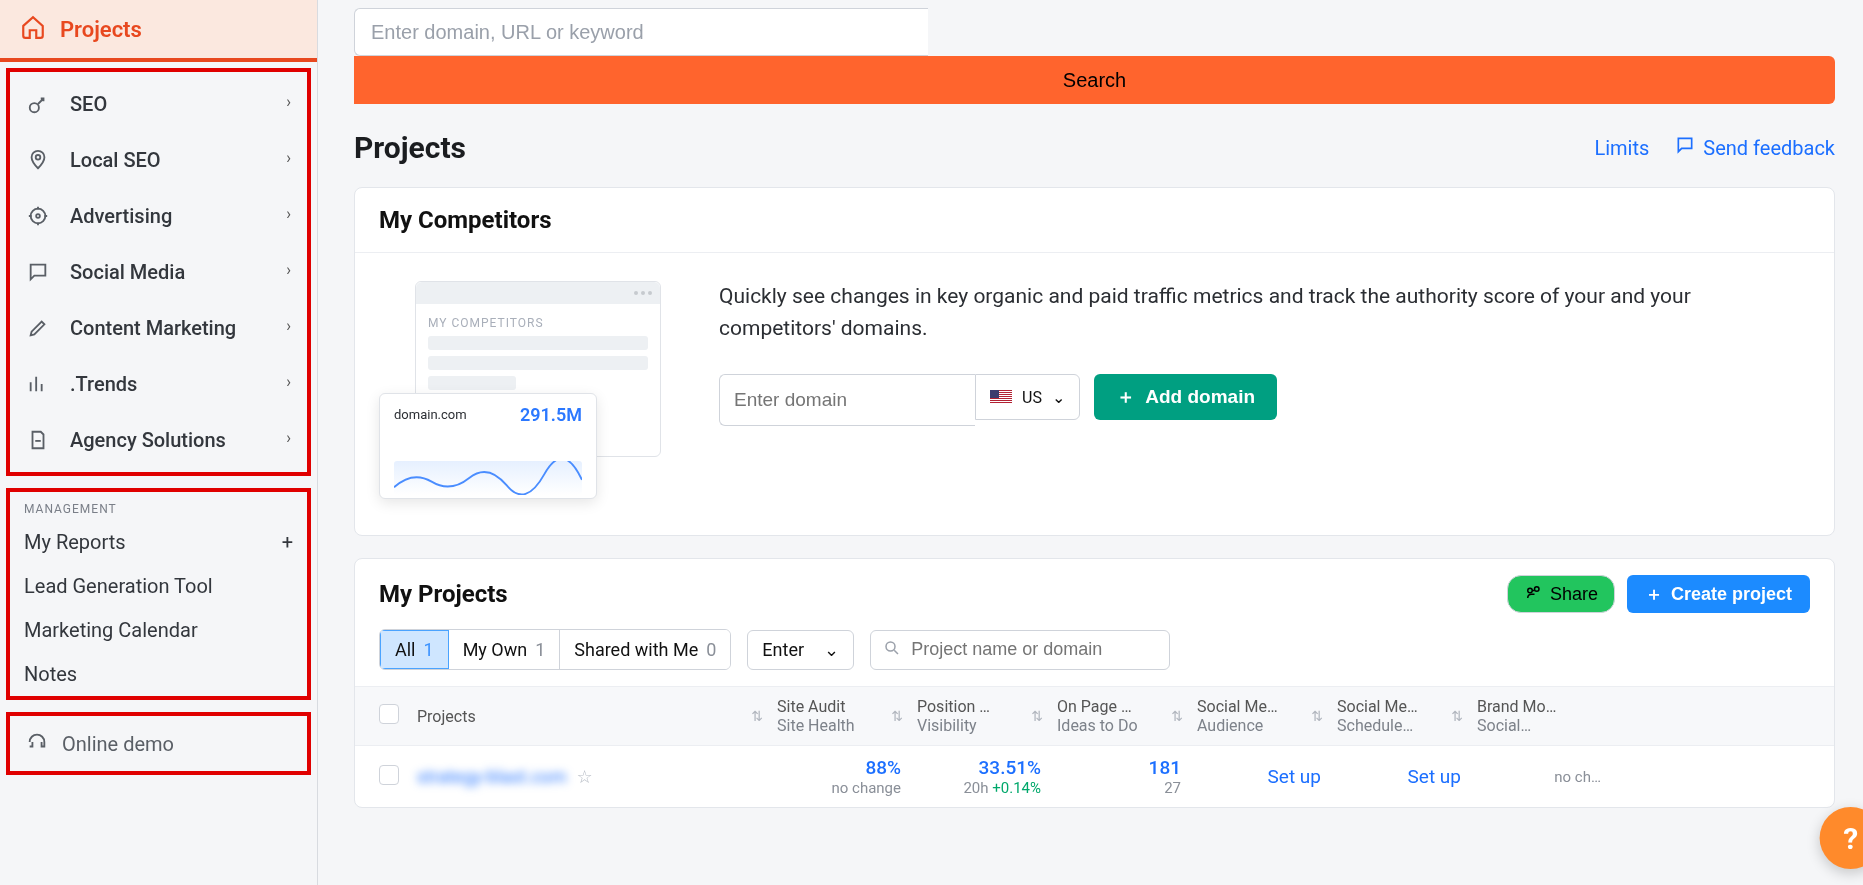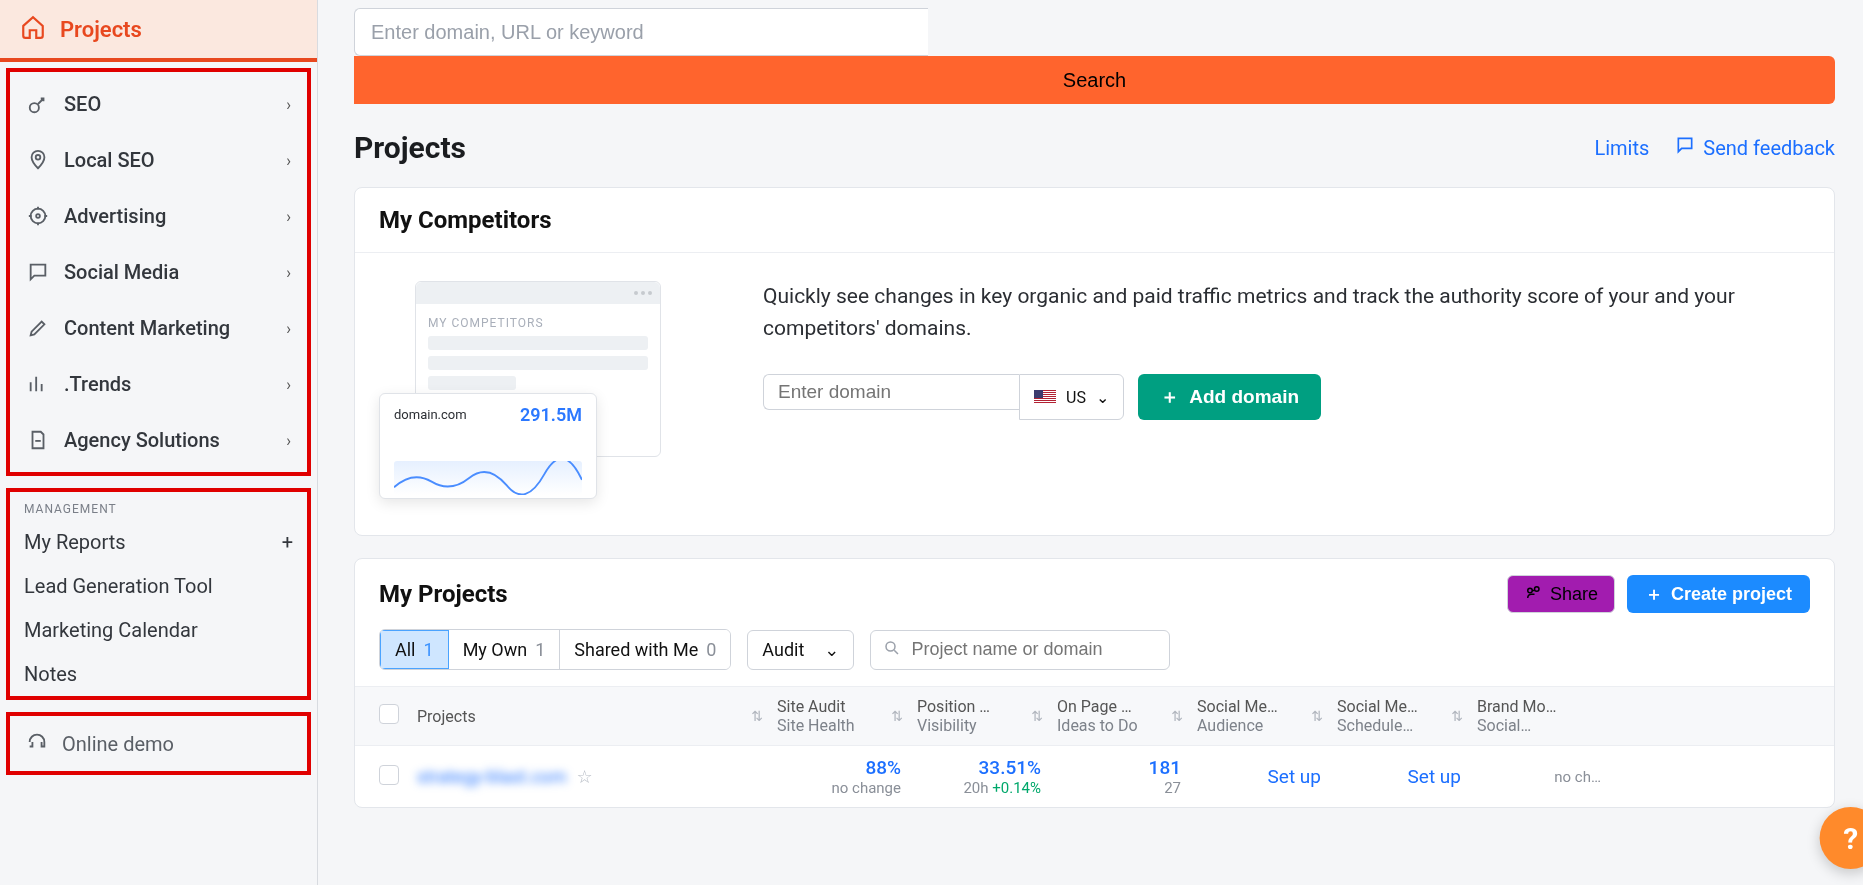--- a/index.html
+++ b/index.html
@@ -7,21 +7,21 @@
   body { display:flex; }
 
   
   .sidebar { width:318px; border-right:1px solid #d8dbe0; display:flex; flex-direction:column; }
   .side-top { background:#fbe8df; padding:14px 20px; display:flex; align-items:center; gap:14px; border-bottom:4px solid #e8481f; }
   .side-top .icon { color:#e8481f; }
   .side-top .label { color:#e8481f; font-weight:600; font-size:22px; }
 
   .red-box { border:4px solid #e00000; margin:6px; }
   .nav-list { padding:4px 0; }
-  .nav-item { display:flex; align-items:center; padding:16px 16px; gap:14px; cursor:pointer; }
+  .nav-item { display:flex; align-items:flex-start; padding:16px 16px; gap:20px; cursor:pointer; }
   .nav-item .icon { width:24px; height:24px; color:#5a5f66; display:flex; align-items:center; justify-content:center; }
   .nav-item .label { font-size:20px; color:#33373d; font-weight:500; flex:1; }
   .nav-item .chev { color:#555; font-size:16px; }
   .section-label { font-size:12px; color:#7a7f88; letter-spacing:1px; padding:10px 14px 4px; }
   .mgmt-item { display:flex; align-items:flex-end; justify-content:space-between; padding:10px 14px; font-size:20px; color:#33373d; cursor:pointer; }
   .demo-item { display:flex; align-items:center; gap:14px; padding:14px 16px; font-size:20px; color:#5a5f66; cursor:pointer; }
 
   
   .main { flex:1; padding:8px 28px 0 36px; overflow:hidden; position:relative; }
   .search-bar { display:flex; margin-bottom:26px;flex-direction:column; }
@@ -46,34 +46,34 @@
   .pv-bg .lbl { position:absolute; top:34px; left:12px; font-size:12px; letter-spacing:1px; color:#a9afba; }
   .pv-bg .bars { position:absolute; top:54px; left:12px; right:12px; }
   .pv-bg .bar { height:14px; background:#edf0f3; border-radius:3px; margin-bottom:6px; }
   .pv-bg .bar.short { width:40%; }
   .pv-fg { position:absolute; left:0; bottom:0; width:218px; height:106px; background:#fff; border:1px solid #e0e3e8; border-radius:6px; box-shadow:0 4px 14px rgba(0,0,0,.1); padding:10px 14px; }
   .pv-fg .d { font-size:13px; color:#2b2e33; }
   .pv-fg .n { font-size:18px; color:#2b78ff; font-weight:600; float:right; }
   .spark { margin-top:38px; height:34px; background:linear-gradient(180deg,#e6f0ff 0%,#fff 100%); border-radius:3px; position:relative; overflow:hidden; }
   .spark svg { position:absolute; inset:0; }
 
-  .comp-right { flex:1;margin-left:44px; }
+  .comp-right { flex:1; }
   .comp-text { font-size:21px; line-height:1.5; color:#2b2e33; margin-bottom:30px; }
   .comp-form { display:flex; gap:14px; }
-  .comp-input { width:256px; height:36px; border:1px solid #cfd3da; border-right:none; border-radius:6px 0 0 6px; padding:4px 14px; font-size:19px; }
+  .comp-input { width:256px; height:52px; border:1px solid #cfd3da; border-right:none; border-radius:6px 0 0 6px; padding:4px 14px; font-size:19px; }
   .comp-select { display:flex; align-items:center; height:46px; border:1px solid #cfd3da; border-radius:0 6px 6px 0; padding:0 14px; gap:10px; cursor:pointer; background:#fff; }
   .flag { display:inline-block; width:22px; height:14px; background:linear-gradient(#b22234 0 7%,#fff 7% 14%,#b22234 14% 21%,#fff 21% 28%,#b22234 28% 35%,#fff 35% 42%,#b22234 42% 49%,#fff 49% 56%,#b22234 56% 63%,#fff 63% 70%,#b22234 70% 77%,#fff 77% 84%,#b22234 84% 91%,#fff 91% 100%); position:relative; }
   .flag::before { content:""; position:absolute; left:0; top:0; width:9px; height:8px; background:#3c3b6e; }
   .add-btn { height:46px; padding:0 22px; background:#009f81; color:#fff; border:none; border-radius:6px; font-size:19px; font-weight:600; display:flex; align-items:center; gap:10px; cursor:pointer; }
 
   
   .proj-head { display:flex; justify-content:space-between; align-items:center; padding:16px 24px; }
   .proj-title { font-size:24px; font-weight:700; }
   .proj-actions { display:flex; gap:12px; }
-  .share-btn { height:38px; padding:0 16px; background:#a21caf; border:1px solid #cfd3da; border-radius:6px; font-size:18px; display:flex; align-items:center; gap:8px; cursor:pointer; }
+  .share-btn { height:38px; padding:0 16px; background:#22c55e; border:1px solid #cfd3da; border-radius:14px; font-size:18px; display:flex; align-items:center; gap:8px; cursor:pointer; }
   .create-btn { height:38px; padding:0 18px; background:#1c8bff; color:#fff; border:none; border-radius:6px; font-size:18px; font-weight:600; display:flex; align-items:center; gap:8px; cursor:pointer; }
 
   .filters { display:flex; gap:16px; align-items:center; padding:0 24px 16px; }
   .seg { display:flex; border:1px solid #cfd3da; border-radius:6px; overflow:hidden;justify-content:center; }
   .seg-item { padding:8px 14px; font-size:18px; border-right:1px solid #cfd3da; cursor:pointer; display:flex; gap:8px; align-items:center; background:#fff; }
   .seg-item:last-child { border-right:none; }
   .seg-item.active { background:#cfe6ff; border:1px solid #4aa3ff; }
   .seg-item .cnt { color:#8a8f98; }
   .seg-item.active .cnt { color:#3c93ff; }
   .tags-dd { height:40px; padding:0 14px; border:1px solid #cfd3da; border-radius:6px; background:#fff; display:flex; align-items:center; gap:20px; cursor:pointer; font-size:18px; }
@@ -308,21 +308,21 @@
         <div class="seg-item">
           <span>My Own</span>
           <span class="cnt">1</span>
         </div>
         <div class="seg-item">
           <span>Shared with Me</span>
           <span class="cnt">0</span>
         </div>
       </div>
       <div class="tags-dd">
-        <span>Audit</span>
+        <span>Enter</span>
         <span>⌄</span>
       </div>
       <div class="proj-search">
         <span><svg width="18" height="18" viewBox="0 0 24 24" fill="none" stroke="#9aa0aa" stroke-width="2">
               <circle cx="10" cy="10" r="6"></circle>
               <path d="m20 20-5-5"></path>
             </svg></span>
         <input placeholder="Project name or domain" style="">
       </div>
     </div>

